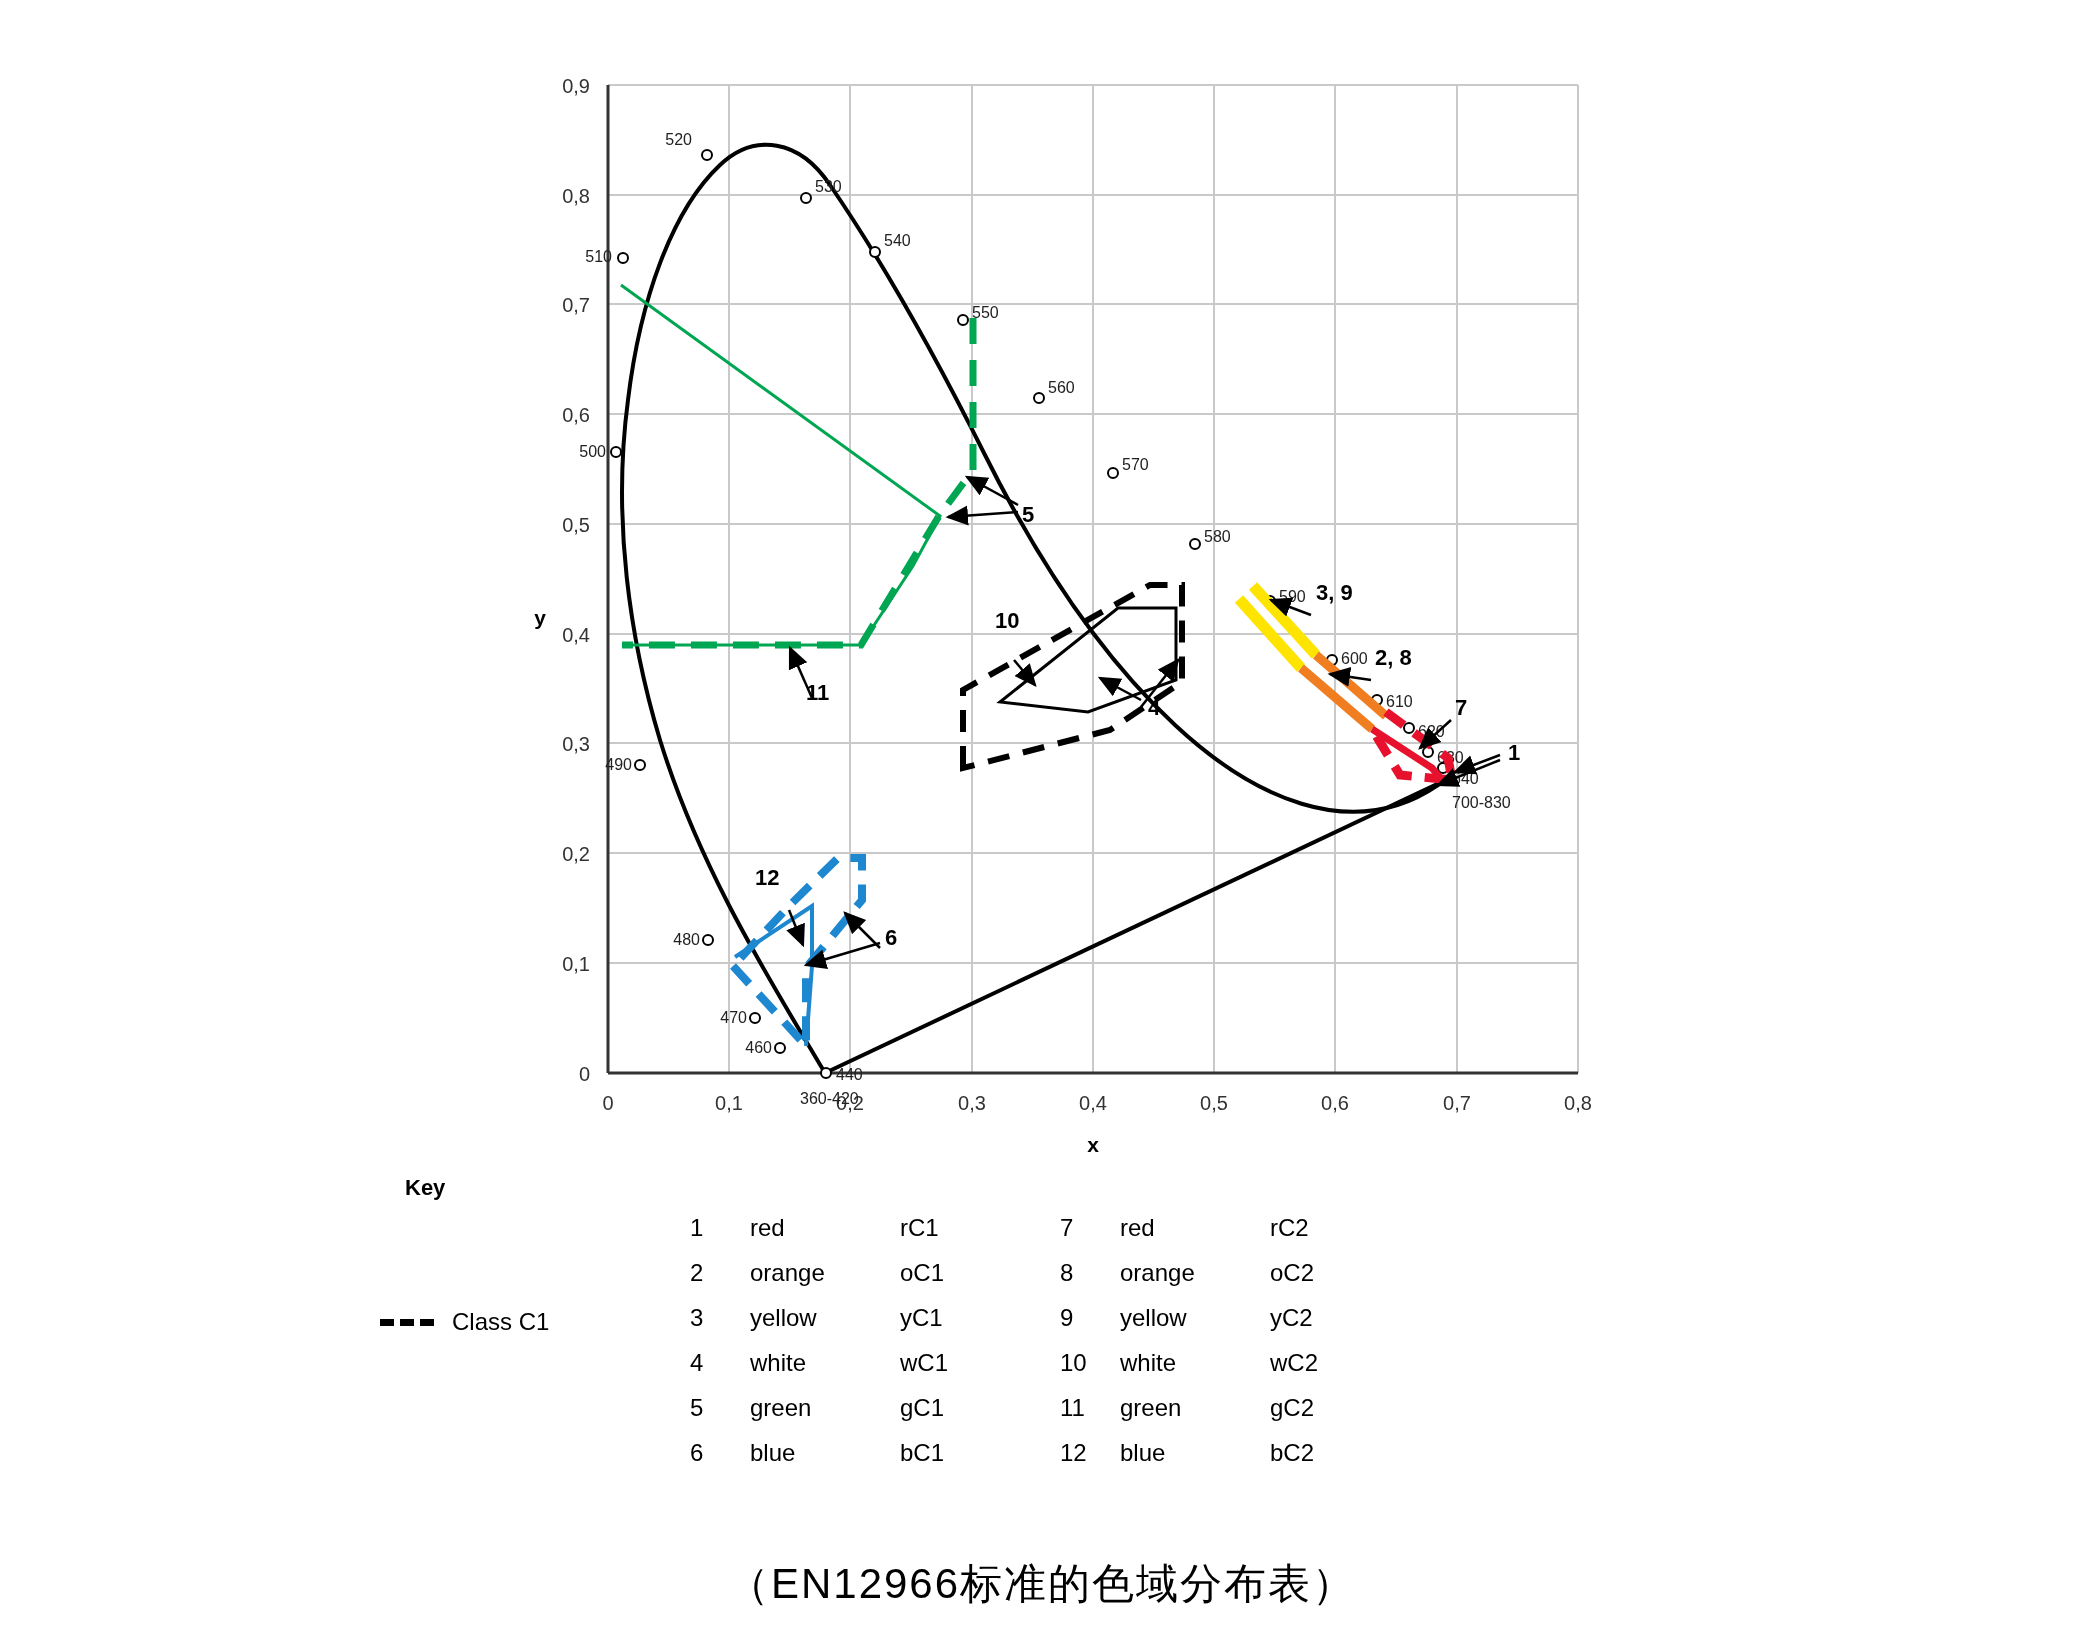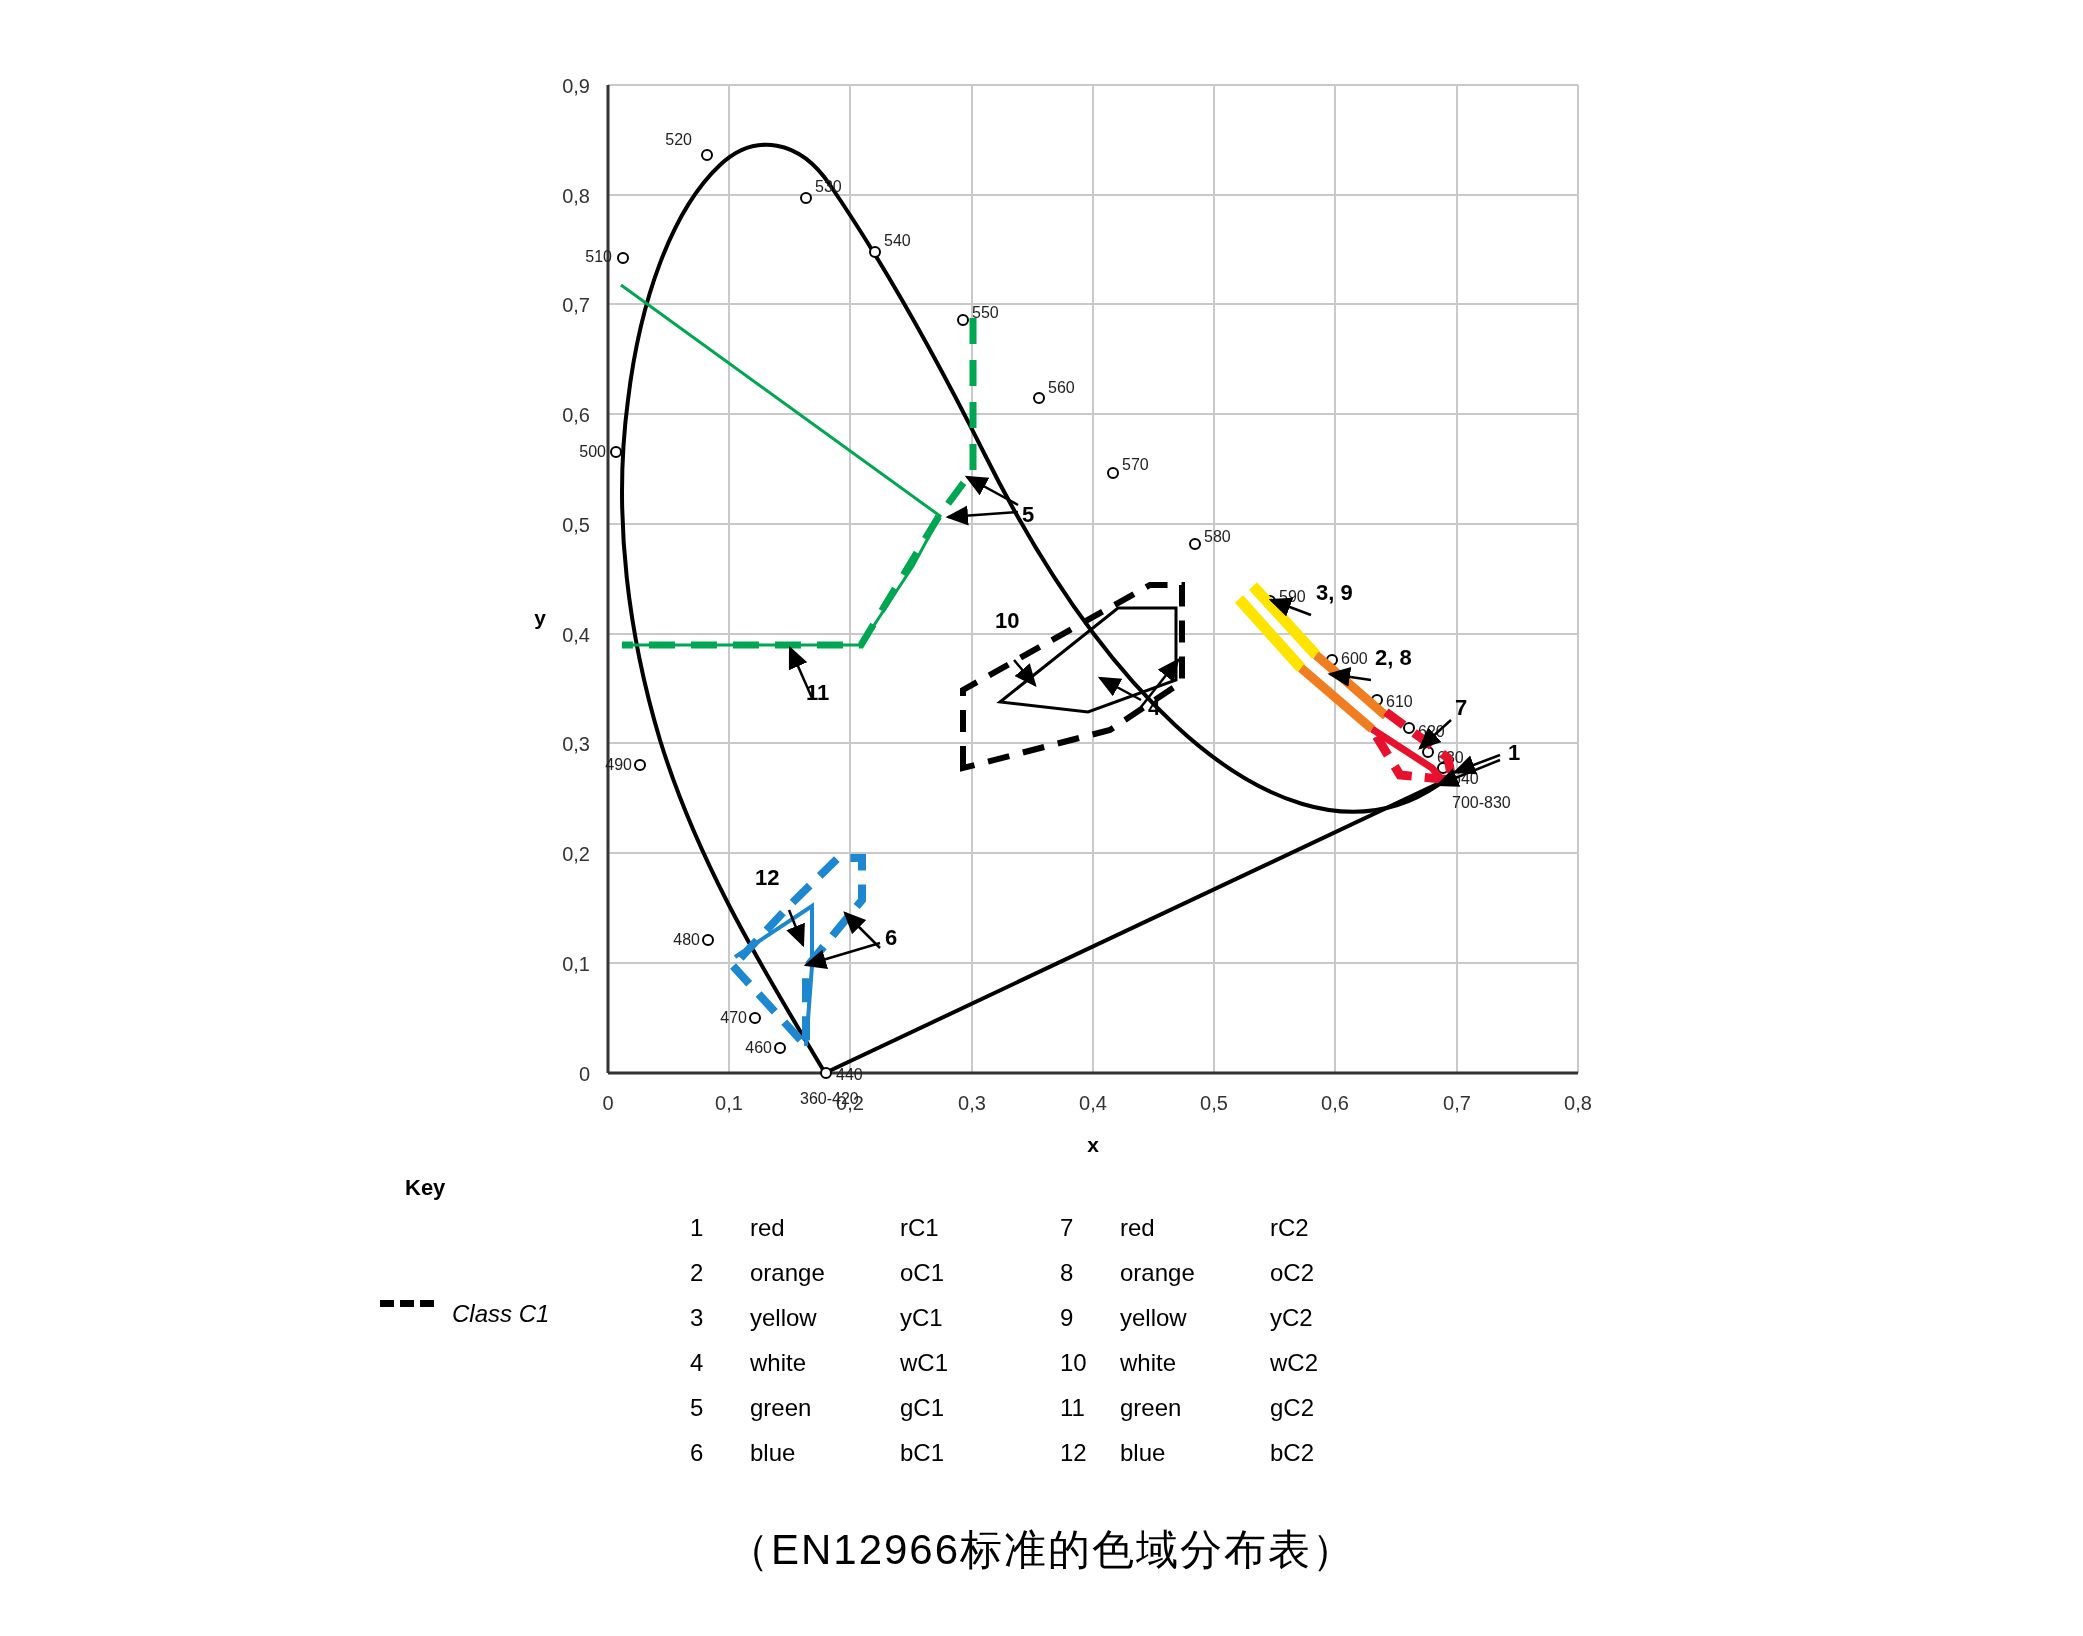--- a/index.html
+++ b/index.html
@@ -5,27 +5,27 @@
   html,body{margin:0;padding:0;background:#ffffff;}
   body{width:2083px;height:1636px;font-family:"Liberation Sans",sans-serif;color:#000;position:relative;overflow:hidden;}
   .stage{position:absolute;left:0;top:0;width:2083px;height:1636px;}
   svg{display:block;}
   .axis-label{font-size:21px;font-weight:bold;font-family:"Liberation Sans",sans-serif;}
   .tick{font-size:20px;font-family:"Liberation Sans",sans-serif;fill:#333;}
   .wl{font-size:16px;font-family:"Liberation Sans",sans-serif;fill:#222;}
   .callout{font-size:22px;font-weight:bold;font-family:"Liberation Sans",sans-serif;fill:#000;}
   .key-title{position:absolute;left:385px;top:1175px;font-size:22px;font-weight:bold;margin-left:20px;}
   .key-rows{position:absolute;left:380px;top:1300px;width:340px;}
-  .key-row{display:flex;align-items:flex-start;height:44px;font-style:italic;}
+  .key-row{display:flex;align-items:center;height:44px;}
   .key-dash{width:54px;height:0;border-top:7px dashed #000;margin-right:18px;}
   .key-solid{width:54px;height:0;border-top:7px solid #000;margin-right:18px;}
   .key-label{font-size:24px;}
   .legend{position:absolute;left:690px;top:1205px;display:grid;grid-template-columns:60px 150px 160px 60px 150px 160px;row-gap:0;}
   .legend div{font-size:24px;height:45px;line-height:45px;}
-  .caption{position:absolute;left:0;top:1522px;width:2083px;text-align:center;font-size:42px;letter-spacing:2px;}
+  .caption{position:absolute;left:0;top:1556px;width:2083px;text-align:center;font-size:42px;letter-spacing:2px;}
 </style>
 </head>
 <body>
 
 <div class="stage">
 
   <svg width="2083" height="1180" viewBox="0 0 2083 1180">
 
     <g stroke="#c9c9c9" stroke-width="2">
       <line x1="608" y1="1073" x2="608" y2="85"></line>

